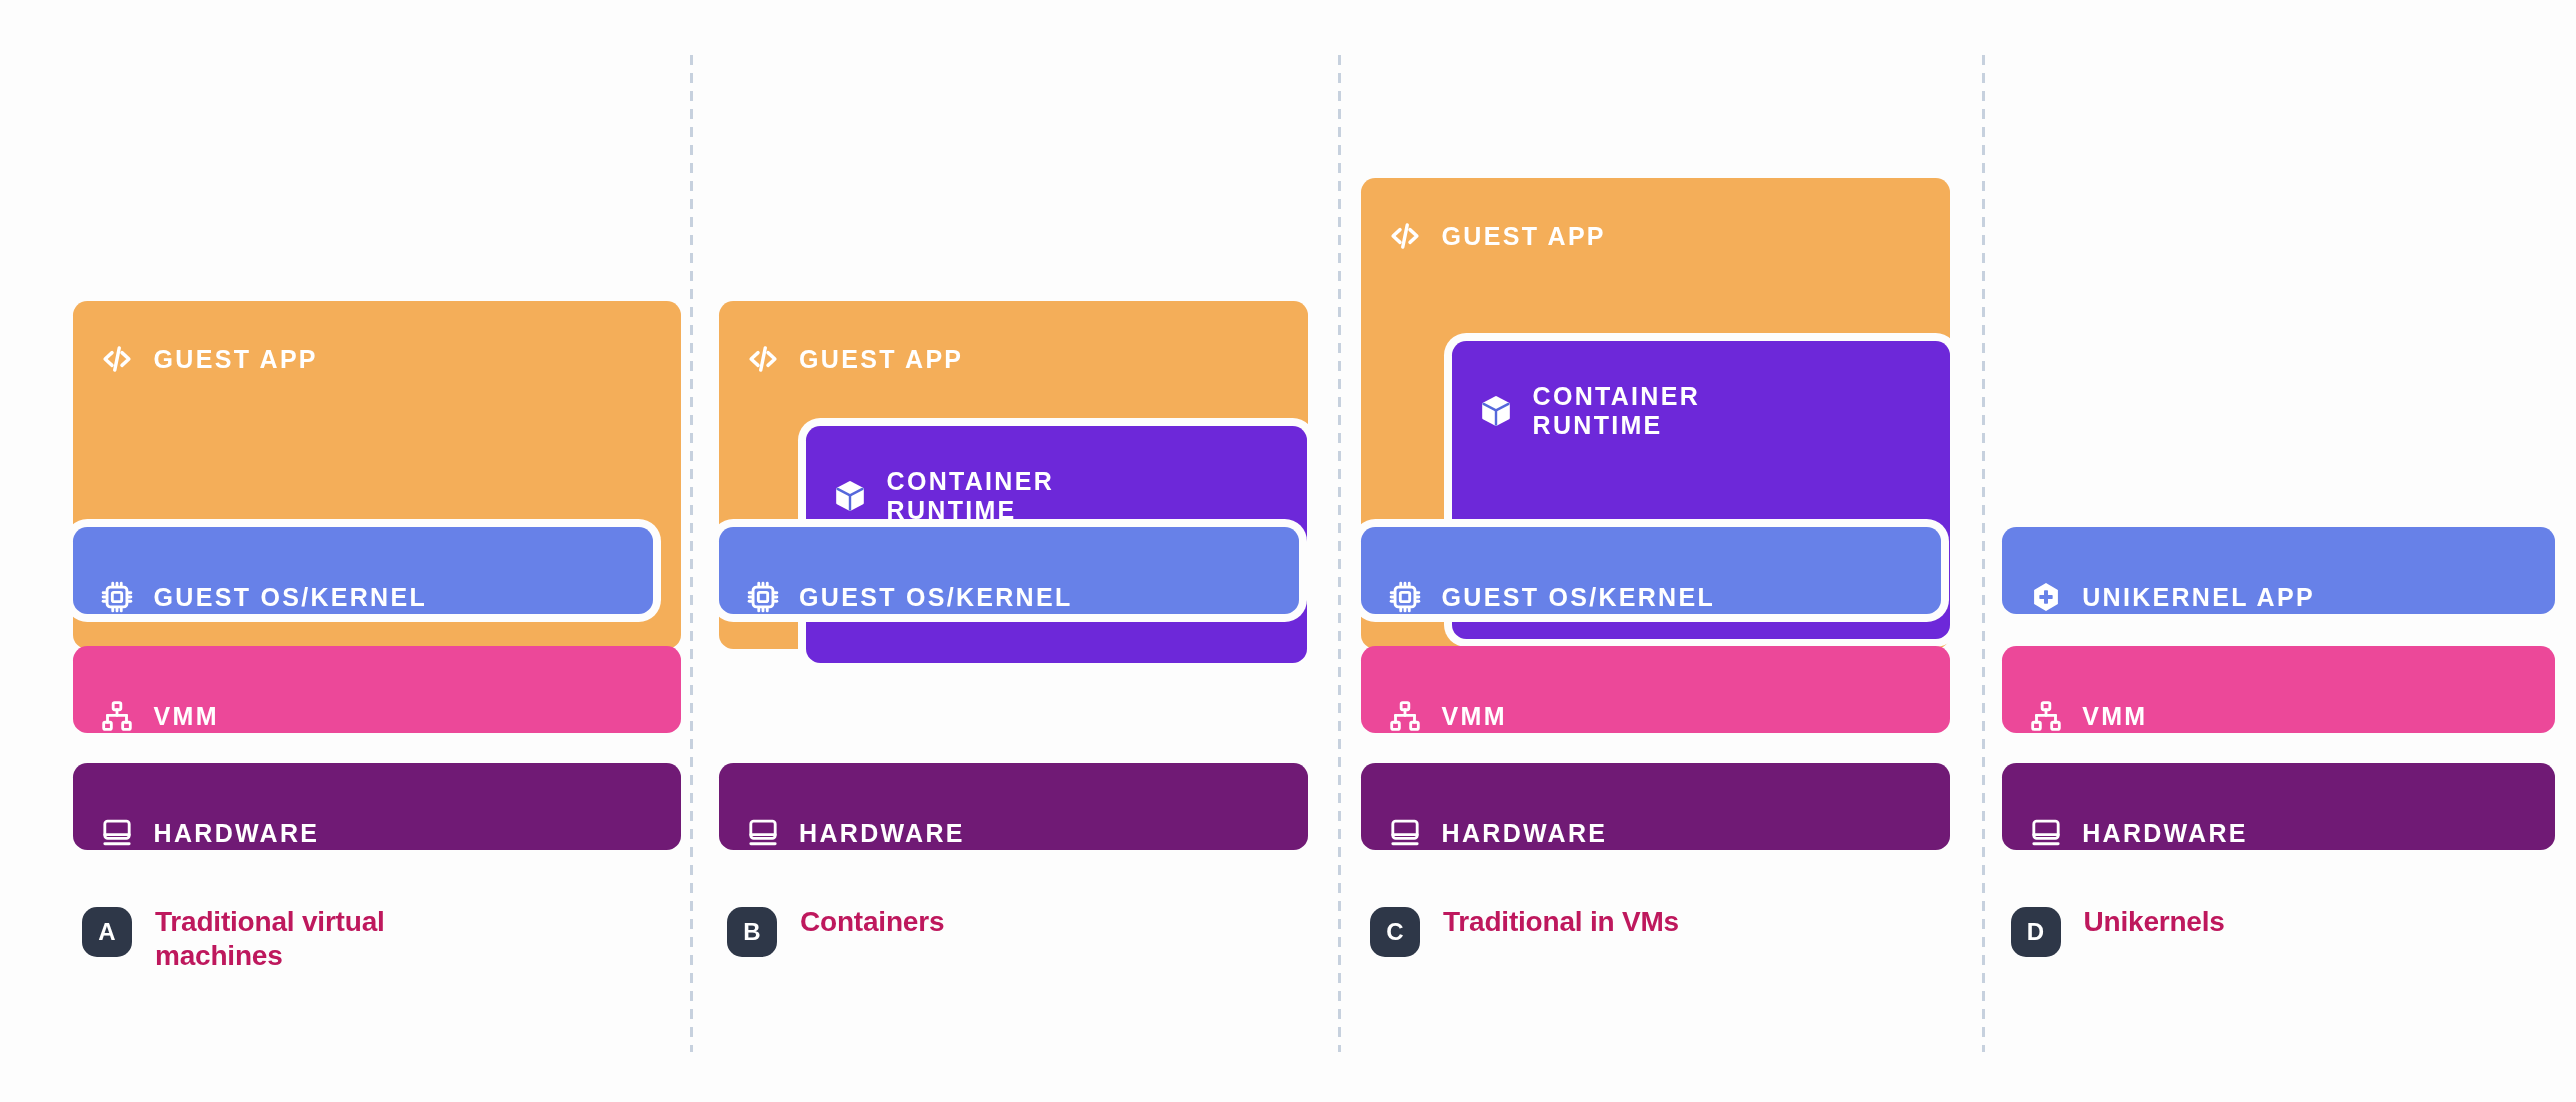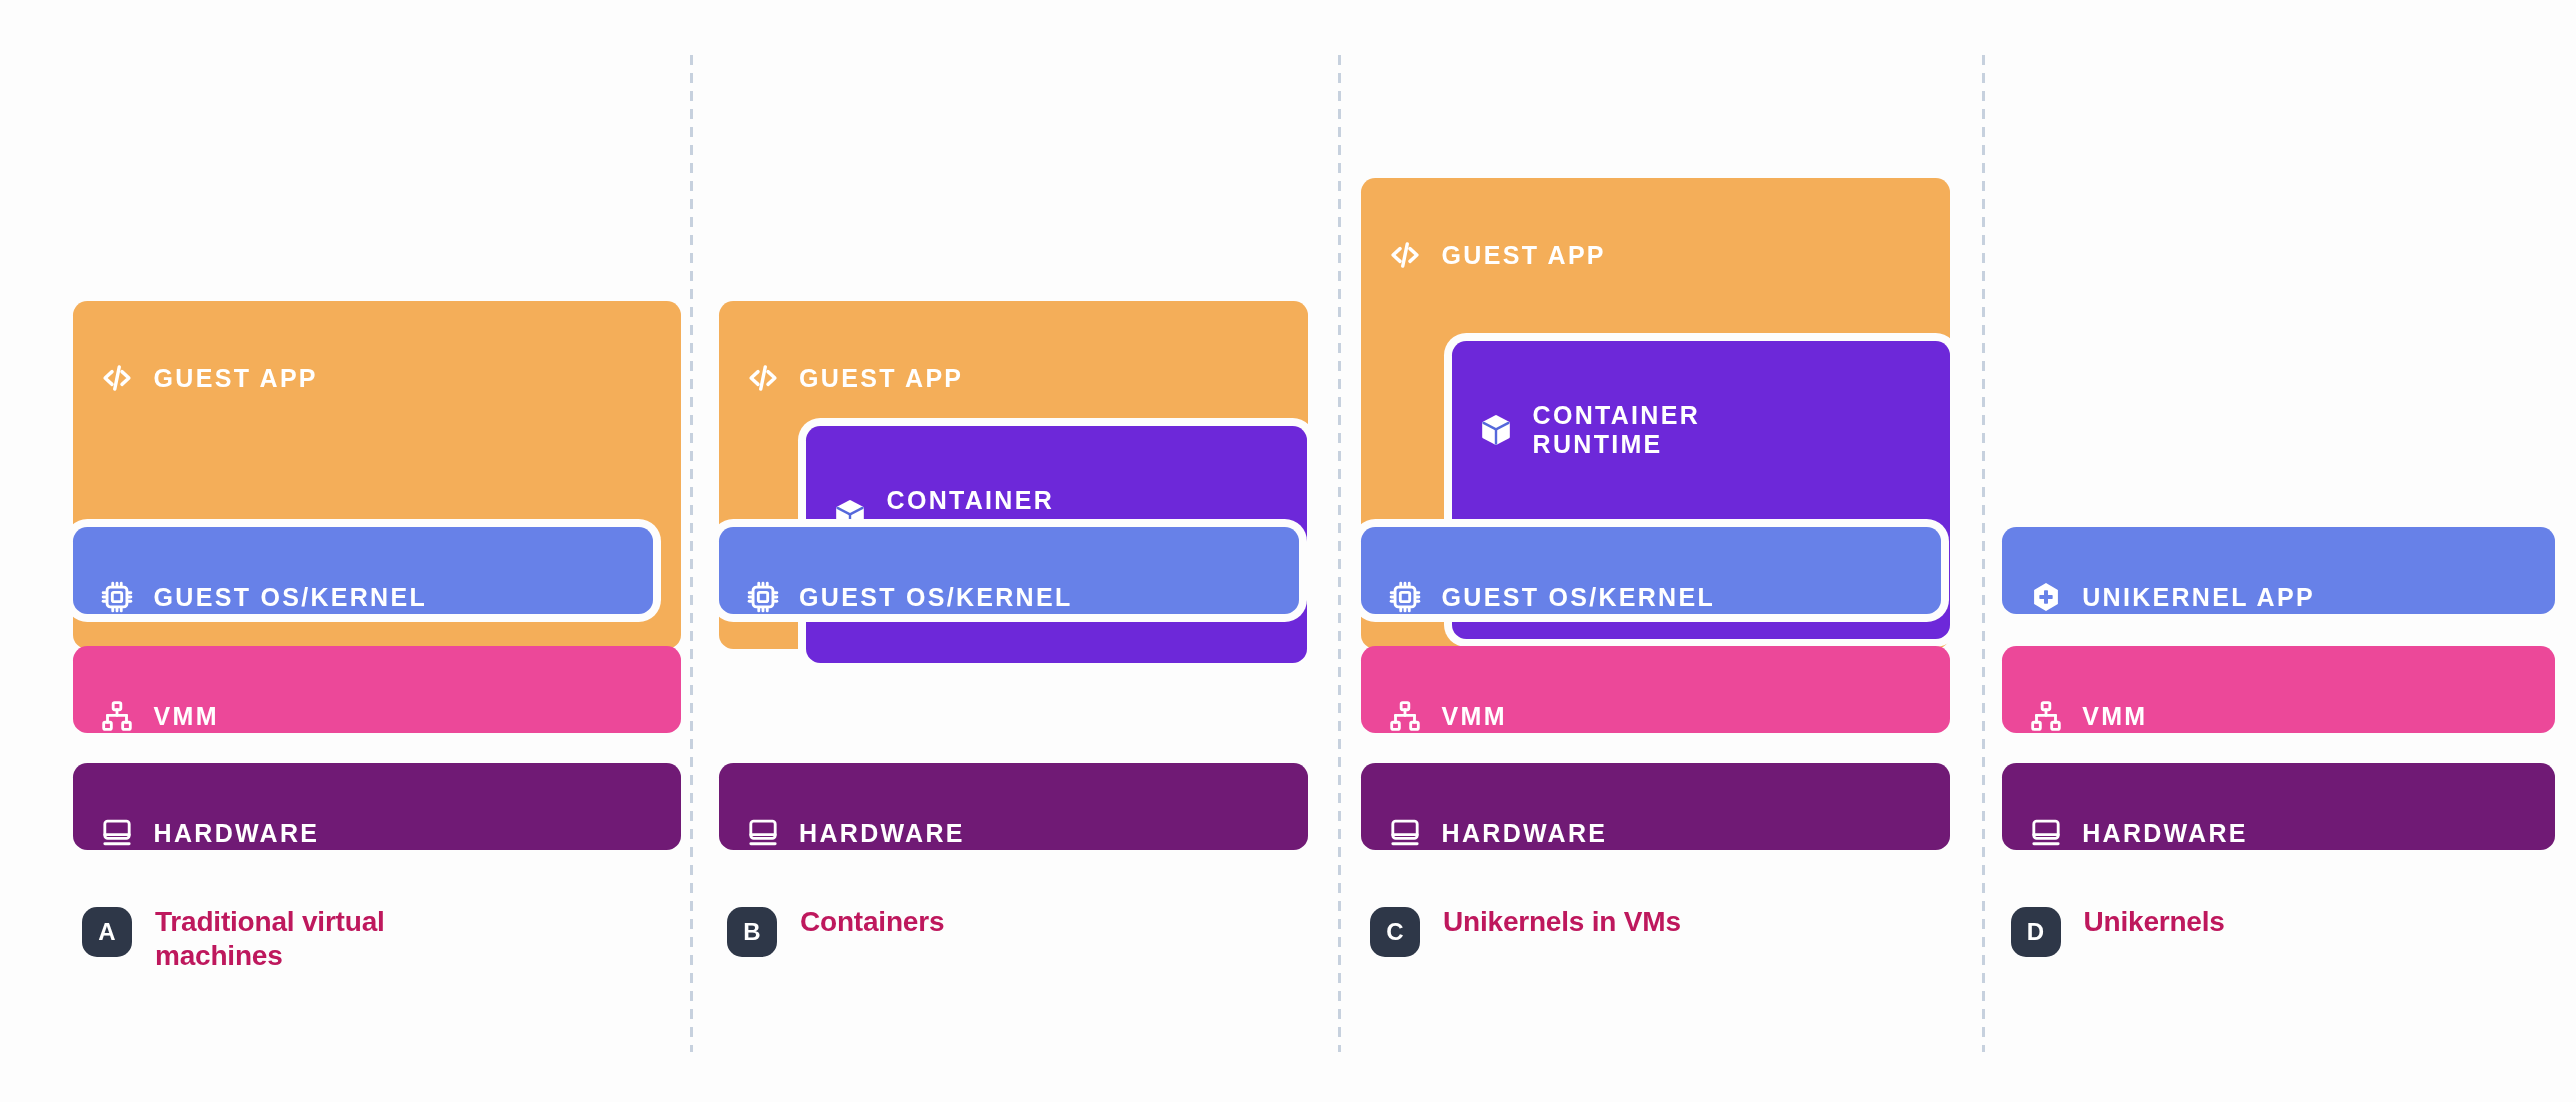--- a/index.html
+++ b/index.html
@@ -70,21 +70,21 @@
   .blk-icon {
     width: 34px;
     height: 34px;
     flex: 0 0 34px;
     display: block;
   }
   .blk-icon svg { display: block; width: 34px; height: 34px; }
 
   
   .align-top    { align-items: flex-start; }
-  .align-top .blk-inner { padding-top: 25px; margin-top: 35px; }
+  .align-top .blk-inner { padding-top: 41px; }
 
   
   .ring { box-shadow: 0 0 0 8px #FDFDFD; }
 
   
   .c-orange   { background: #F4AE59; }
   .c-blue     { background: #6781E8; }
   .c-indigo   { background: #6d28d9; }
   .c-magenta  { background: #ec4899; }
   .c-teal     { background: #701a75; }
@@ -353,21 +353,21 @@
             <line x1="3.4" y1="13.2" x2="20.6" y2="13.2"></line>
             <line x1="3.4" y1="19.6" x2="20.6" y2="19.6"></line>
           </svg>
         </span>
         <span class="blk-label">HARDWARE</span>
       </div>
     </div>
 
     <div class="caption" style="left:32px; top:905px;">
       <div class="cap-badge">C</div>
-      <div class="cap-text">Unikernels in VMs</div>
+      <div class="cap-text">Traditional in VMs</div>
     </div>
   </div>
 
   <div class="panel" style="left:1982px;width:594px;">
 
     <div class="block c-blue" style="left:19.6px; top:527px; width:553px; height:87px; z-index:2;">
       <div class="blk-inner">
         <span class="blk-icon">
           <svg viewBox="0 0 24 24">
             <path d="M12 2.2 L20.4 7 L20.4 17 L12 21.8 L3.6 17 L3.6 7 Z" fill="#FFFFFF"></path>

